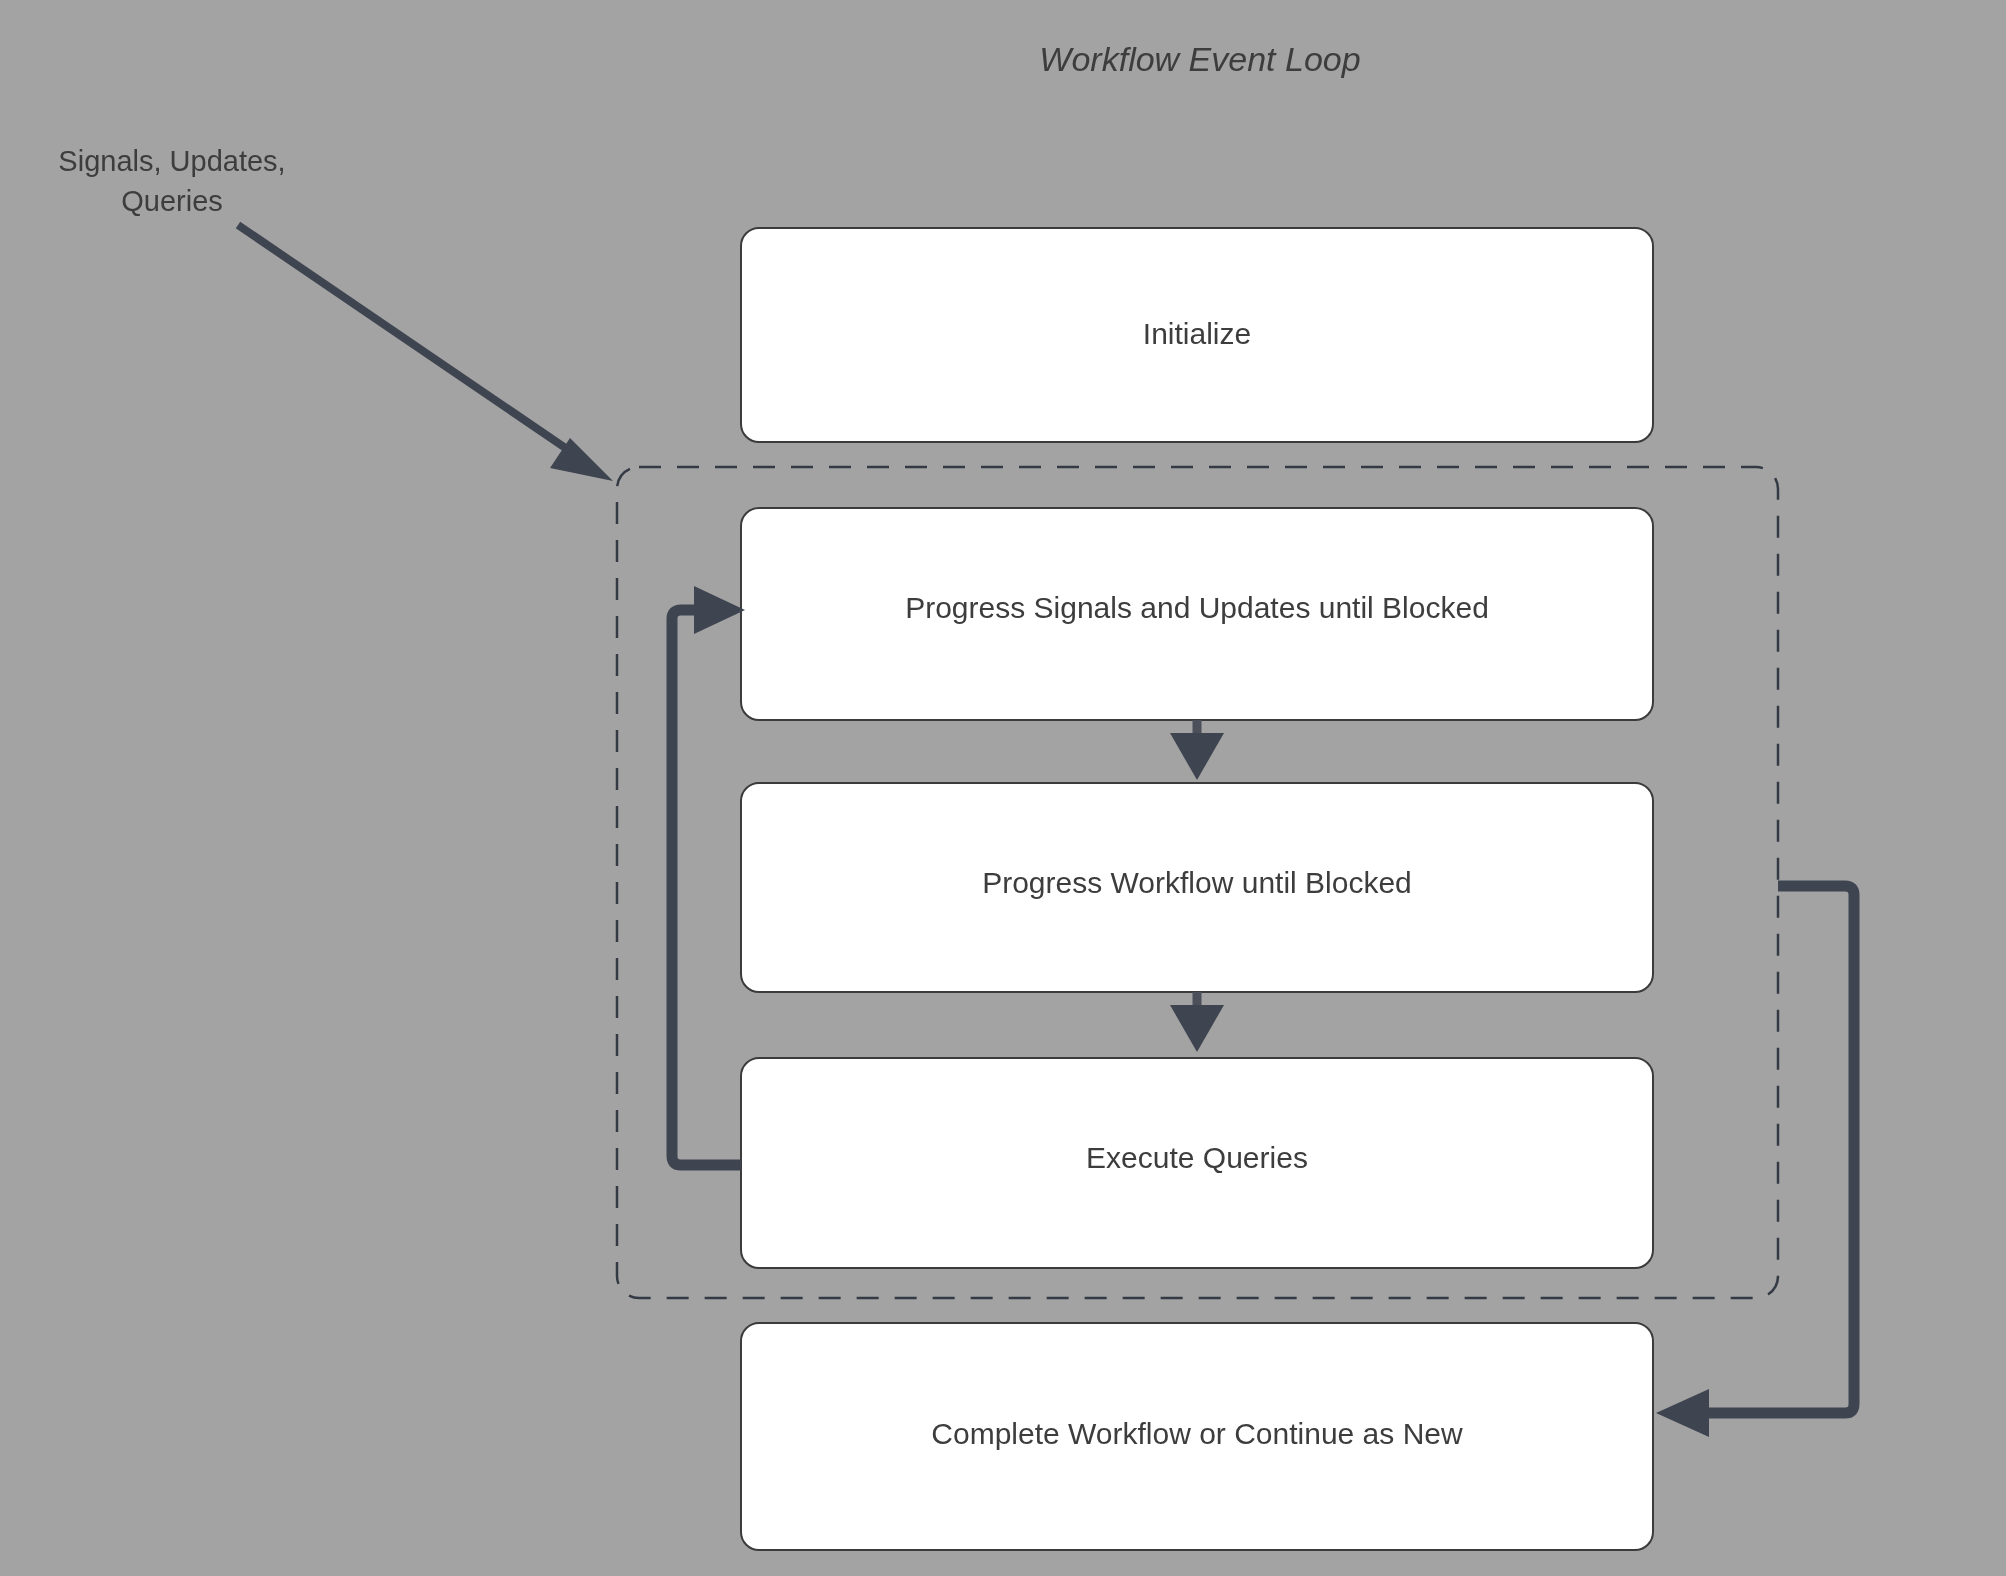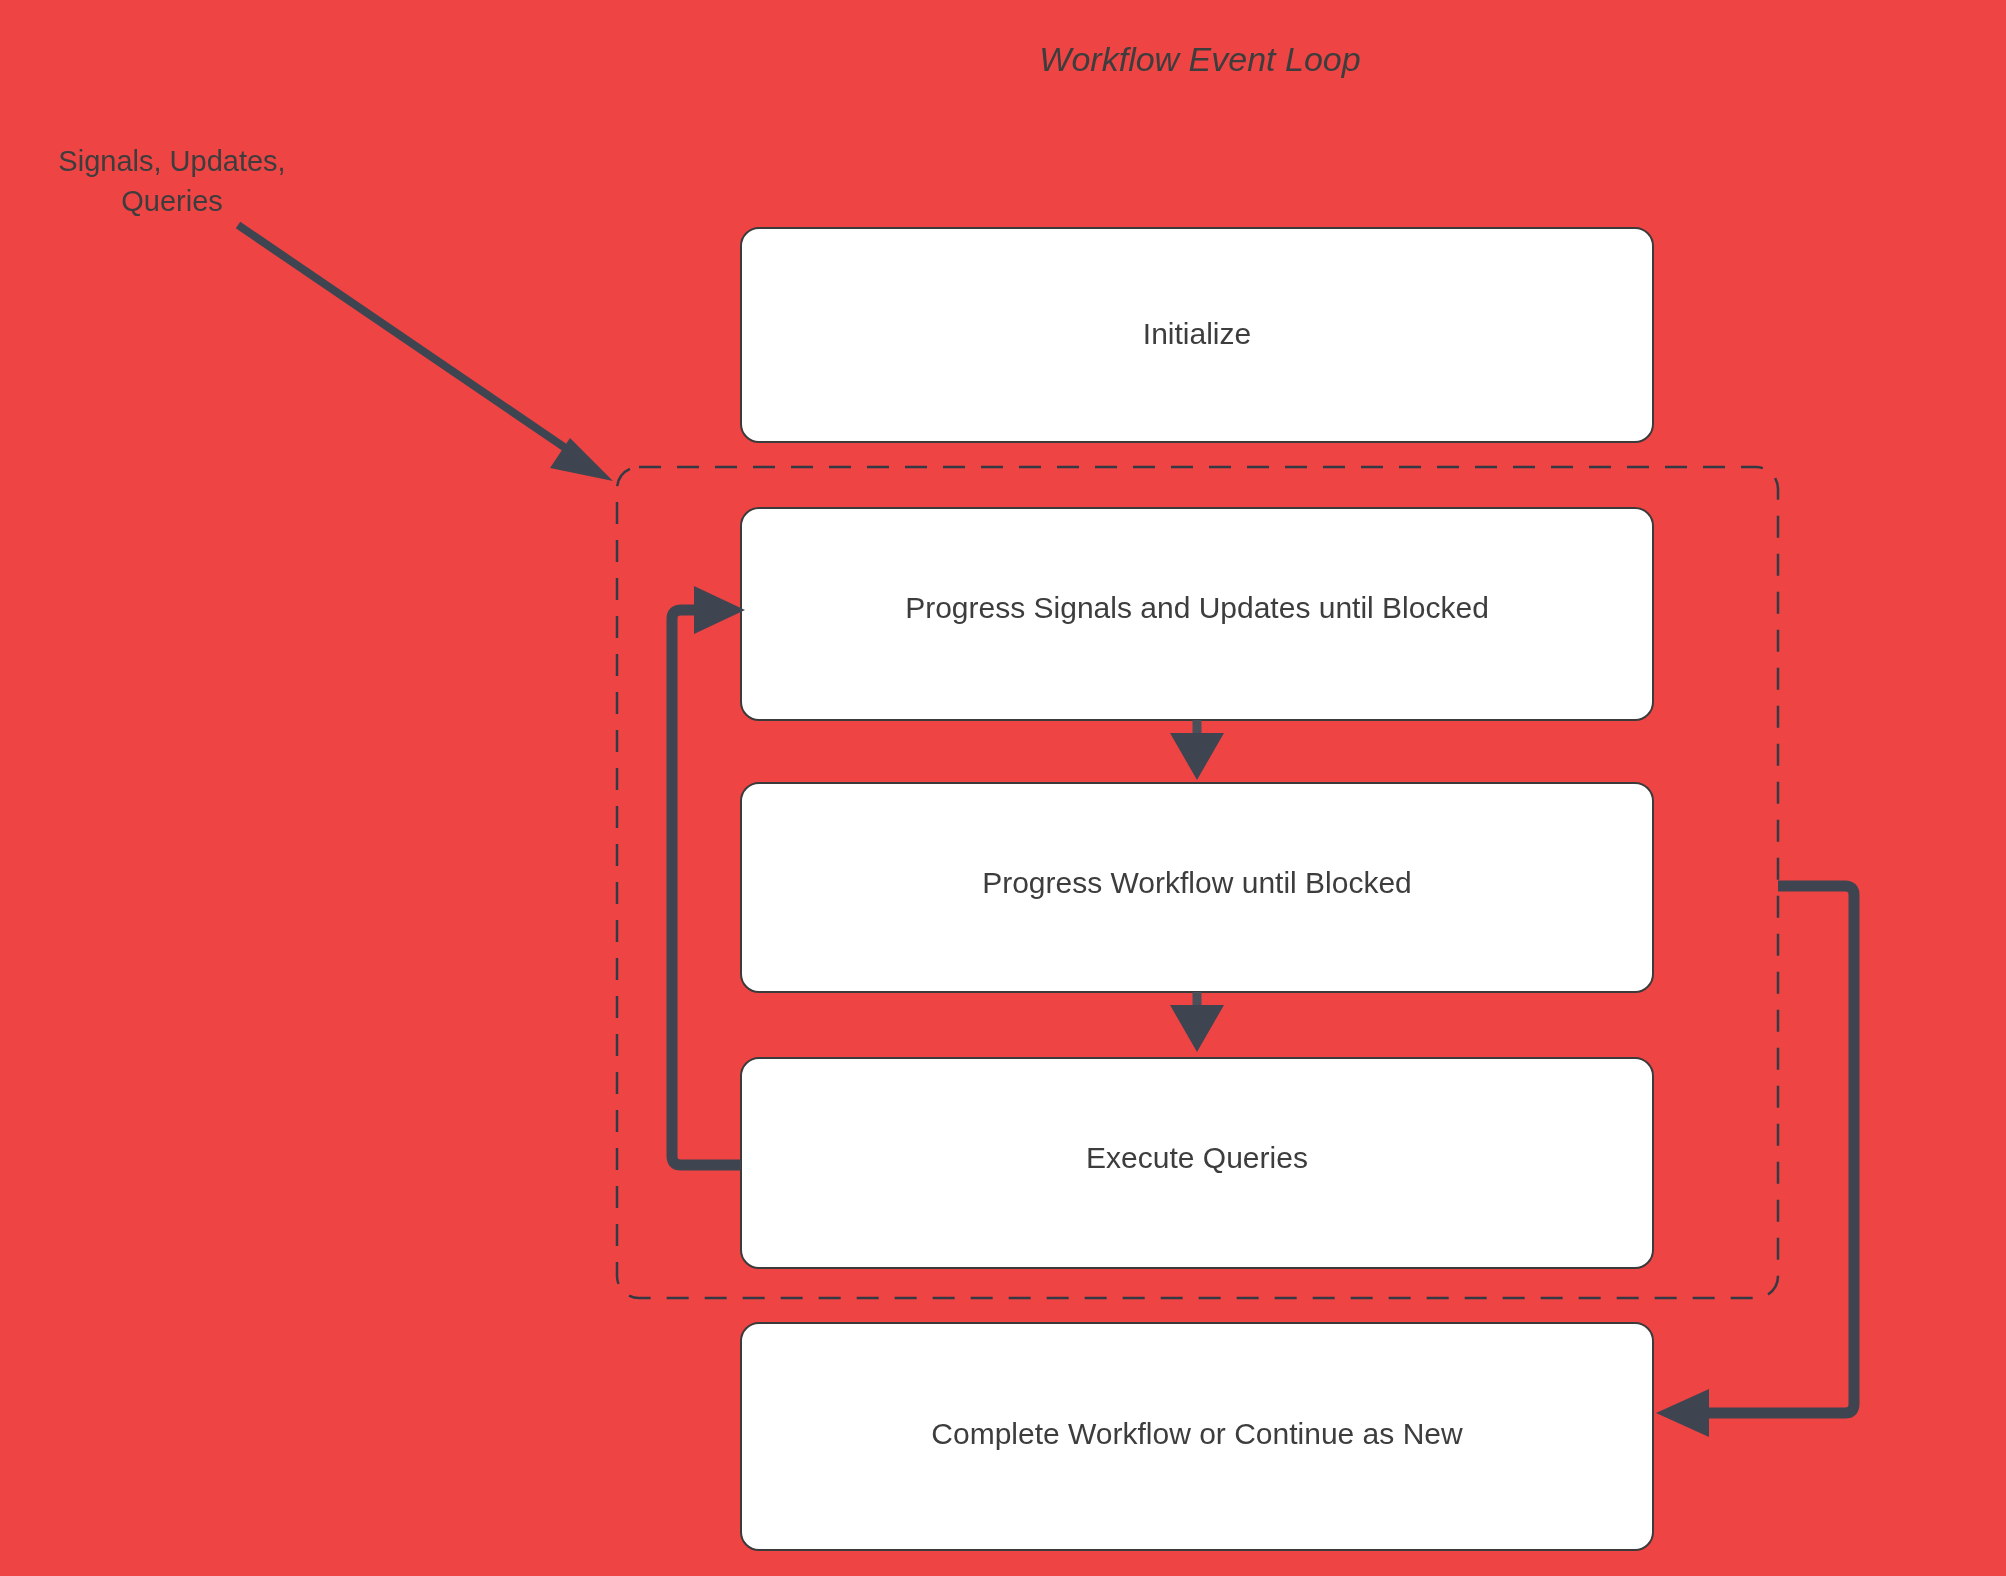--- a/index.html
+++ b/index.html
@@ -10,21 +10,21 @@
   body {
     width: 2006px;
     height: 1576px;
     font-family: "Liberation Sans", sans-serif;
     overflow: hidden;
   }
   #diagram-root {
     position: relative;
     width: 2006px;
     height: 1576px;
-    background: #ef4444;
+    background: #a3a3a3;
   }
   svg.canvas {
     position: absolute;
     top: 0;
     left: 0;
     width: 2006px;
     height: 1576px;
     display: block;
   }
   .node-rect {

